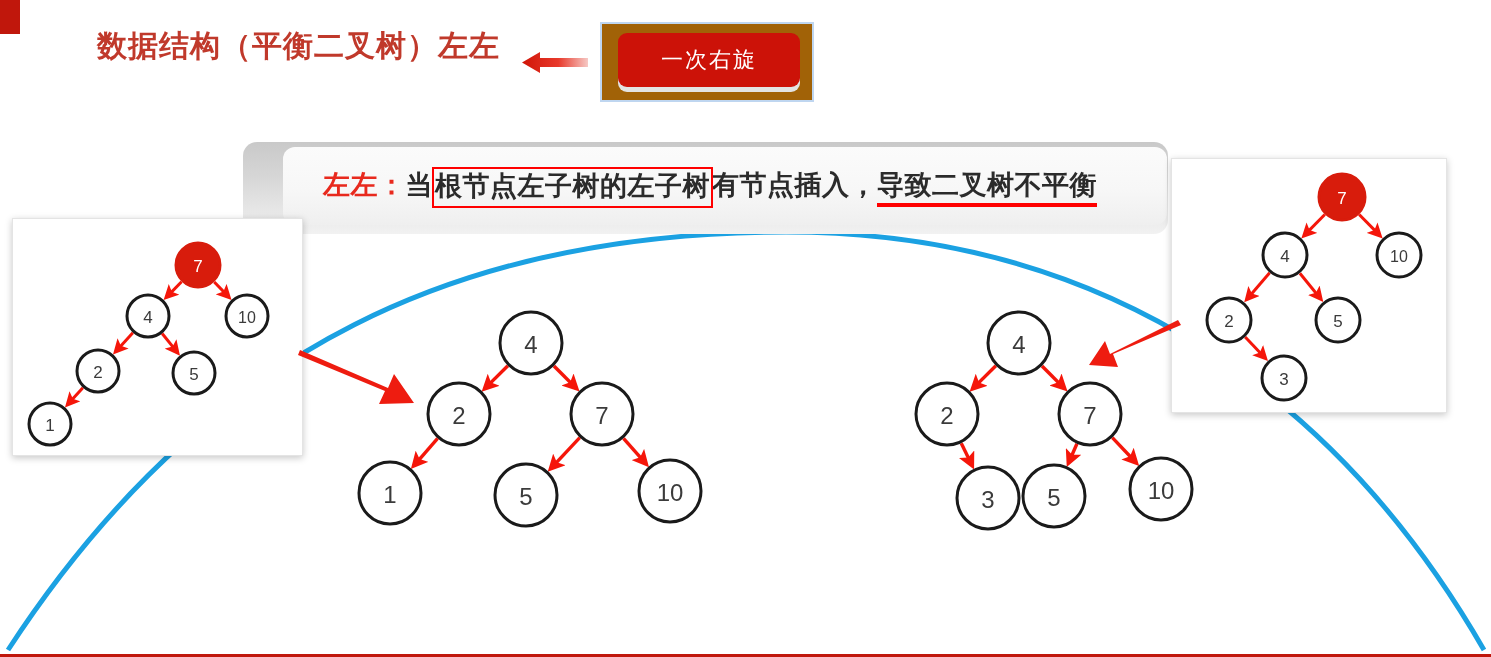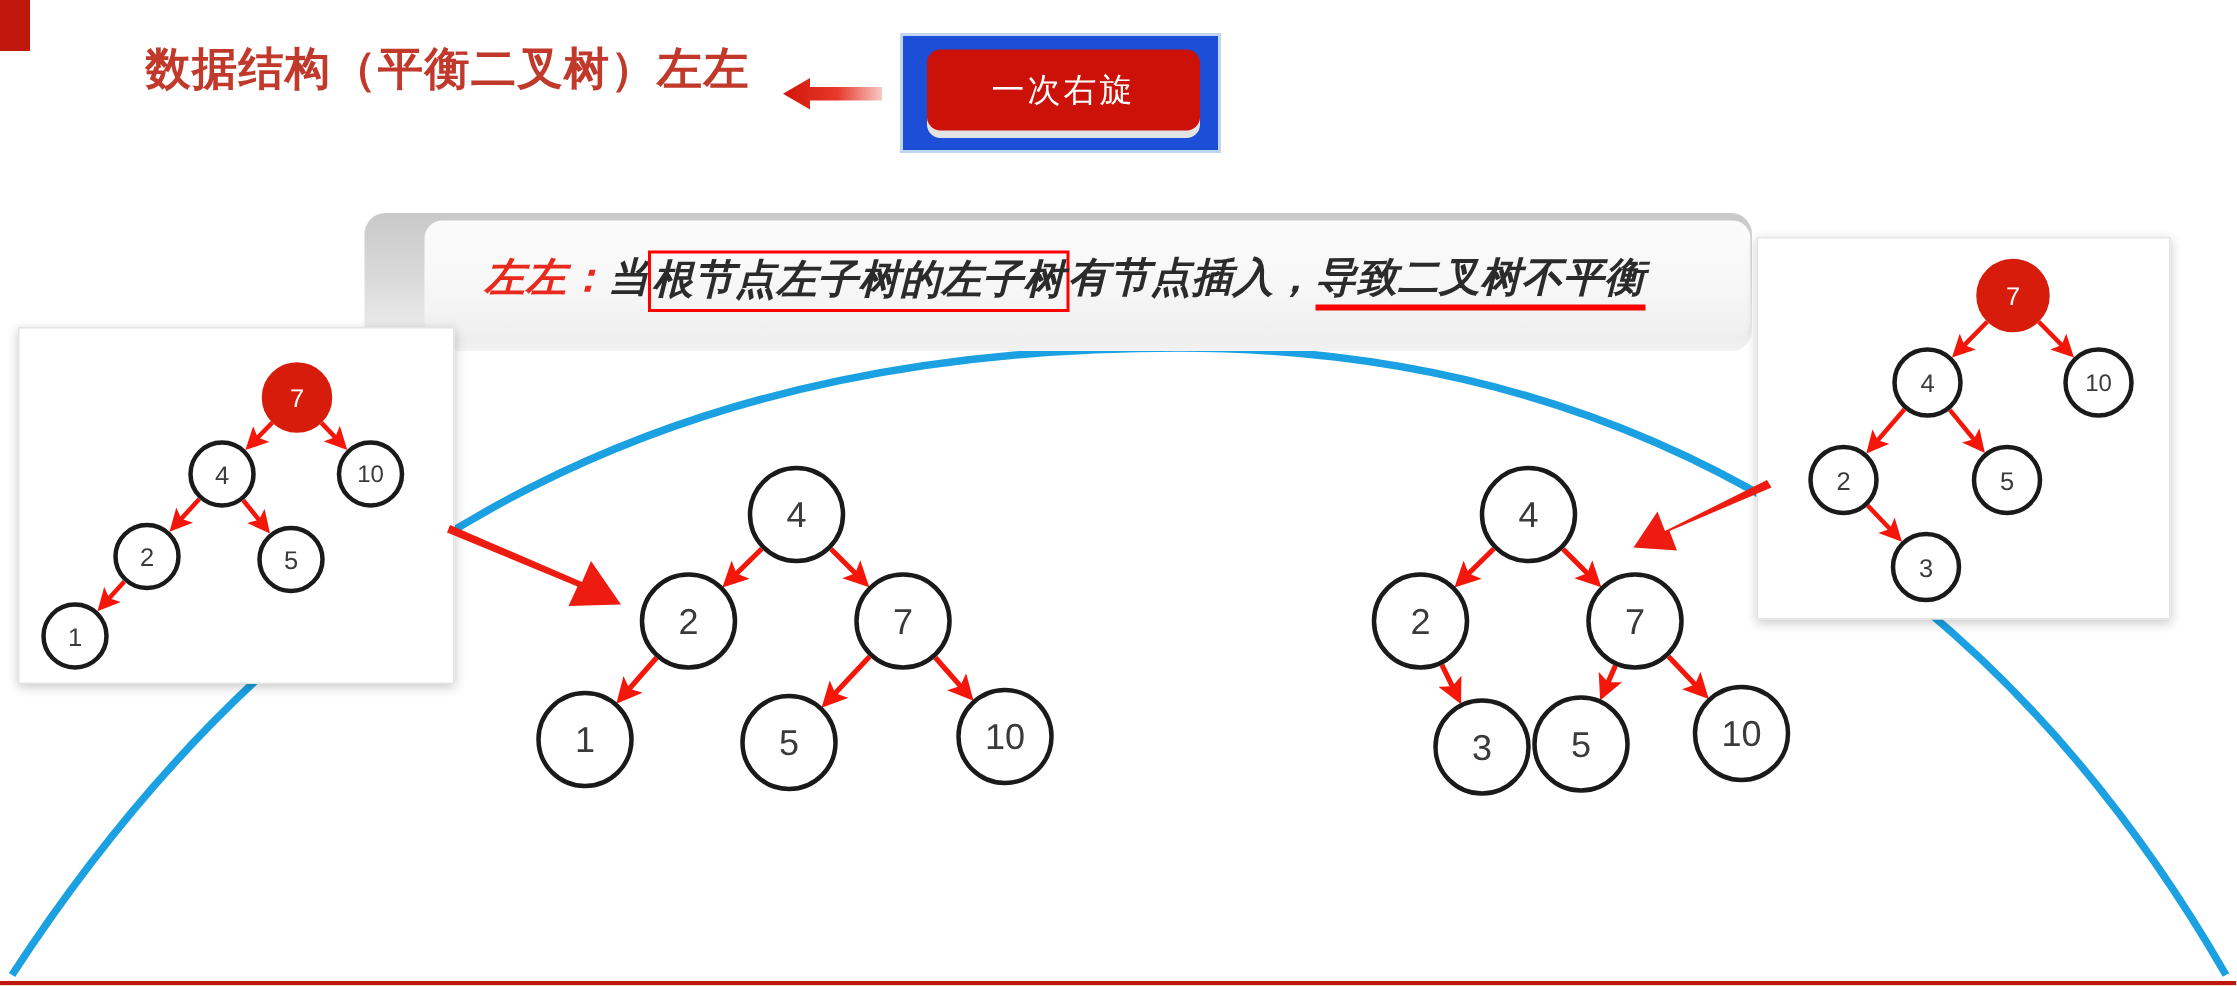--- a/index.html
+++ b/index.html
@@ -48,21 +48,21 @@
     white-space: nowrap;
   }
 
   
   .callout-frame {
     position: absolute;
     left: 600px;
     top: 22px;
     width: 214px;
     height: 80px;
-    background: #1d4ed8;
+    background: #a16207;
     border: 2px solid #bfd6f0;
     box-sizing: border-box;
   }
   .callout-shadow {
     position: absolute;
     left: 16px;
     top: 14px;
     width: 182px;
     height: 54px;
     background: #e3e3e3;
@@ -150,21 +150,21 @@
     left: 0; top: 0;
     width: 1491px;
     height: 657px;
     pointer-events: none;
   }
   .layer-under { z-index: 1; }
   .layer-over  { z-index: 6; }
 
   .panel-left, .panel-right { z-index: 5; }
   .banner-shadow { z-index: 3; }
-  .banner { z-index: 4; font-style: italic; }
+  .banner { z-index: 4; }
   .callout-frame { z-index: 7; }
   .slide-title { z-index: 7; }
 
   .tree-svg {
     position: absolute;
     overflow: visible;
     z-index: 6;
   }
   .node-circle {
     fill: #ffffff;

